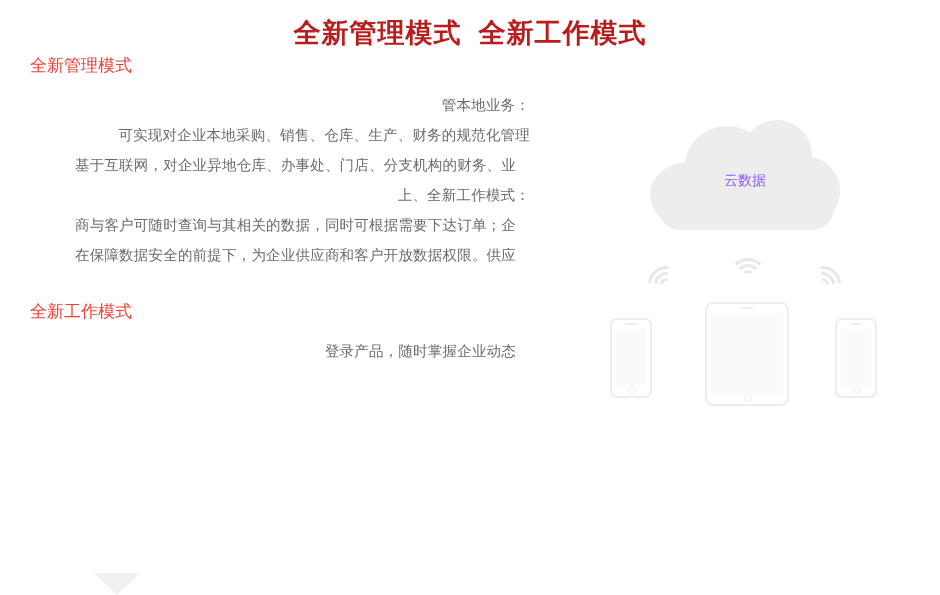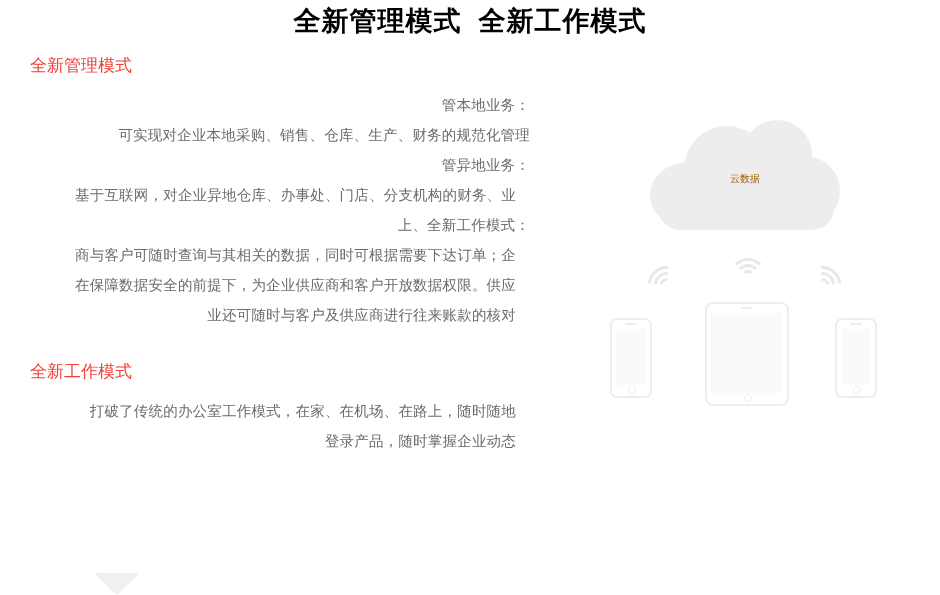--- a/index.html
+++ b/index.html
@@ -17,23 +17,23 @@
   }
   .page {
     position: relative;
     width: 940px;
     height: 595px;
   }
   .main-title {
     text-align: center;
     font-size: 27px;
     font-weight: bold;
-    color: #000000;
+    color: #b91c1c;
     letter-spacing: 1px;
-    padding-top: 4px;
+    padding-top: 16px;
     line-height: 1.3;
     white-space: pre;
   }
   .content {
     position: absolute;
     left: 30px;
     top: 54px;
     width: 500px;
   }
   .section-title {
@@ -87,22 +87,22 @@
     left: 8px; top: 66px;
     width: 176px; height: 44px;
     background: #ededed;
     border-radius: 22px;
   }
   .cloud-label {
     position: absolute;
     left: 0; top: 52px;
     width: 190px;
     text-align: center;
-    font-size: 10px;
-    color: #a16207;
+    font-size: 14px;
+    color: #8b5cf6;
     z-index: 3;
   }
 
   
   .signal {
     position: absolute;
     width: 46px;
     height: 40px;
   }
   .signal span {
@@ -172,29 +172,26 @@
 
 <div class="page">
 
   <div class="main-title">全新管理模式  全新工作模式</div>
 
   <div class="content">
 
     <h2 class="section-title">全新管理模式</h2>
     <p class="para">管本地业务：</p>
     <p class="para">可实现对企业本地采购、销售、仓库、生产、财务的规范化管理</p>
-    <p class="para">管异地业务：</p>
     <p class="para wide">基于互联网，对企业异地仓库、办事处、门店、分支机构的财务、业</p>
     <p class="para">上、全新工作模式：</p>
     <p class="para wide">商与客户可随时查询与其相关的数据，同时可根据需要下达订单；企</p>
     <p class="para wide">在保障数据安全的前提下，为企业供应商和客户开放数据权限。供应</p>
-    <p class="para wide">业还可随时与客户及供应商进行往来账款的核对</p>
 
     <h2 class="section-title second">全新工作模式</h2>
-    <p class="para wide">打破了传统的办公室工作模式，在家、在机场、在路上，随时随地</p>
     <p class="para wide">登录产品，随时掌握企业动态</p>
 
   </div>
 
   <div class="illustration">
 
     <div class="cloud">
       <div class="lobe l1"></div>
       <div class="lobe l2"></div>
       <div class="lobe l3"></div>

